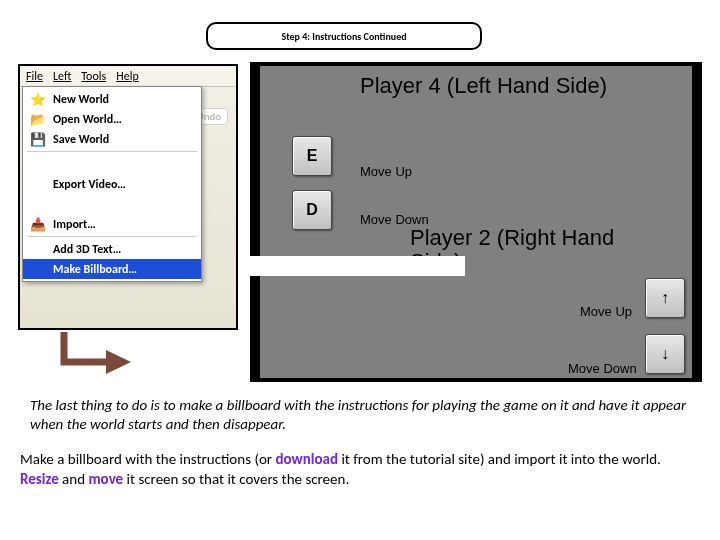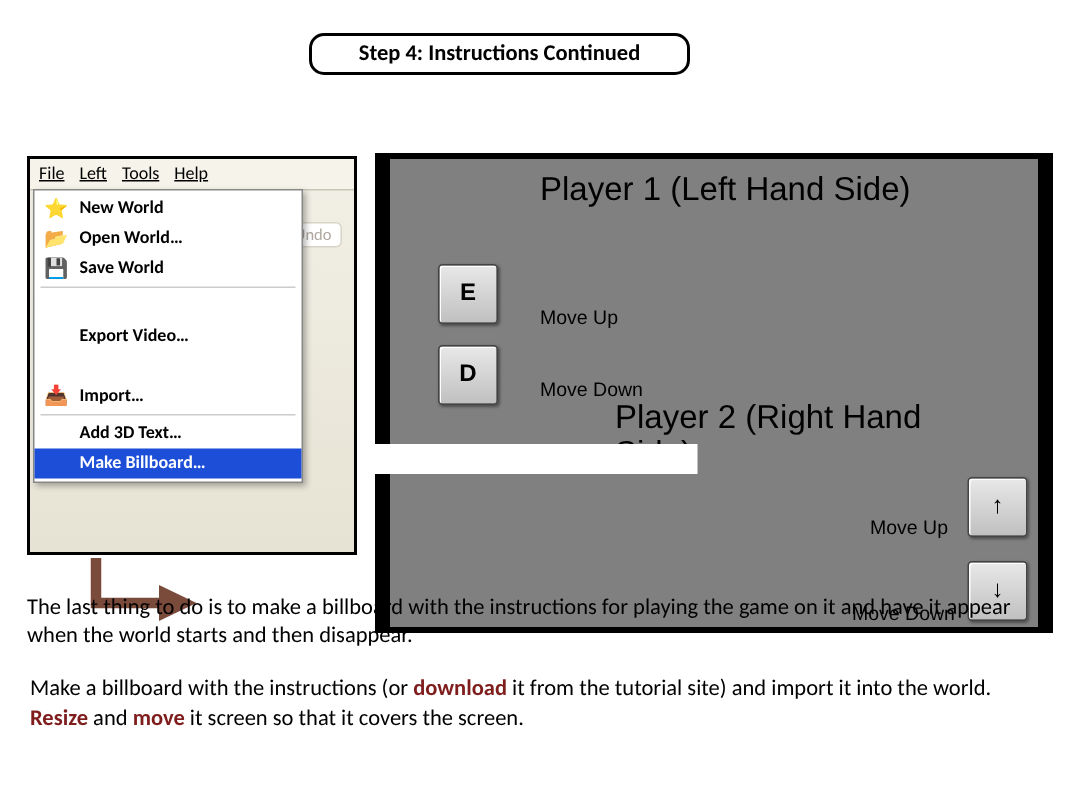--- a/index.html
+++ b/index.html
@@ -8,37 +8,36 @@
     height: 540px;
     background: #fff;
     font-family: Calibri, Arial, sans-serif;
     position: relative;
     overflow: hidden;
   }
   .title-box {
     position: absolute;
     top: 22px;
     left: 206px;
-    width: 254px;
+    width: 276px;
     height: 28px;
     border: 2px solid #000;
     border-radius: 10px;
     display: flex;
     align-items: center;
     justify-content: center;
     font-weight: bold;
-    font-size: 15px;
+    font-size: 10px;
   }
   .screenshots {
     position: absolute;
     top: 62px;
     left: 18px;
     width: 684px;
     height: 322px;
-    margin-top: 40px;
   }
   .menu-shot {
     position: absolute;
     top: 2px;
     left: 0;
     width: 220px;
     height: 266px;
     border: 2px solid #000;
     background: linear-gradient(#f2f0e6, #e6e3d4);
     font-size: 12px;
@@ -157,35 +156,36 @@
     box-shadow: inset 1px 1px 0 #fff, 1px 1px 2px rgba(0,0,0,0.4);
   }
   .key-E { top: 70px; left: 32px; }
   .key-D { top: 124px; left: 32px; }
   .key-Up { top: 212px; left: 385px; }
   .key-Dn { top: 268px; left: 385px; }
 
   .para1 {
     position: absolute;
     top: 396px;
-    left: 18px;
+    left: 30px;
     width: 680px;
     font-size: 15px;
+    font-style: italic;
     line-height: 1.25;
   }
   .para2 {
     position: absolute;
     top: 450px;
     left: 20px;
     width: 680px;
     font-size: 15px;
     line-height: 1.3;
   }
   .para2 b { font-weight: normal; }
-  .para2 .red { color: #7f1d1d; font-weight: bold; }
+  .para2 .red { color: #6d28d9; font-weight: bold; }
 </style>
 </head>
 <body>
 
 <div class="title-box">Step 4: Instructions Continued</div>
 
 <div class="screenshots">
 
   <div class="menu-shot">
     <div class="menubar">
@@ -235,21 +235,21 @@
     </div>
   </div>
 
   <svg class="arrow-svg" viewBox="0 0 80 55">
     <path d="M 8 0 L 8 30 L 55 30" stroke="#7a4a3a" stroke-width="7" fill="none"></path>
     <path d="M 50 18 L 75 30 L 50 42 Z" fill="#7a4a3a"></path>
   </svg>
 
   <div class="billboard">
     <div class="billboard-inner">
-      <div class="bb-title bb-p1">Player 1 (Left Hand Side)</div>
+      <div class="bb-title bb-p1">Player 4 (Left Hand Side)</div>
       <div class="key key-E">E</div>
       <div class="bb-label lbl-up1">Move Up</div>
       <div class="key key-D">D</div>
       <div class="bb-label lbl-dn1">Move Down</div>
       <div class="bb-title bb-p2">Player 2 (Right Hand Side)</div>
       <div class="key key-Up">↑</div>
       <div class="bb-label lbl-up2">Move Up</div>
       <div class="key key-Dn">↓</div>
       <div class="bb-label lbl-dn2">Move Down</div>
     </div>

